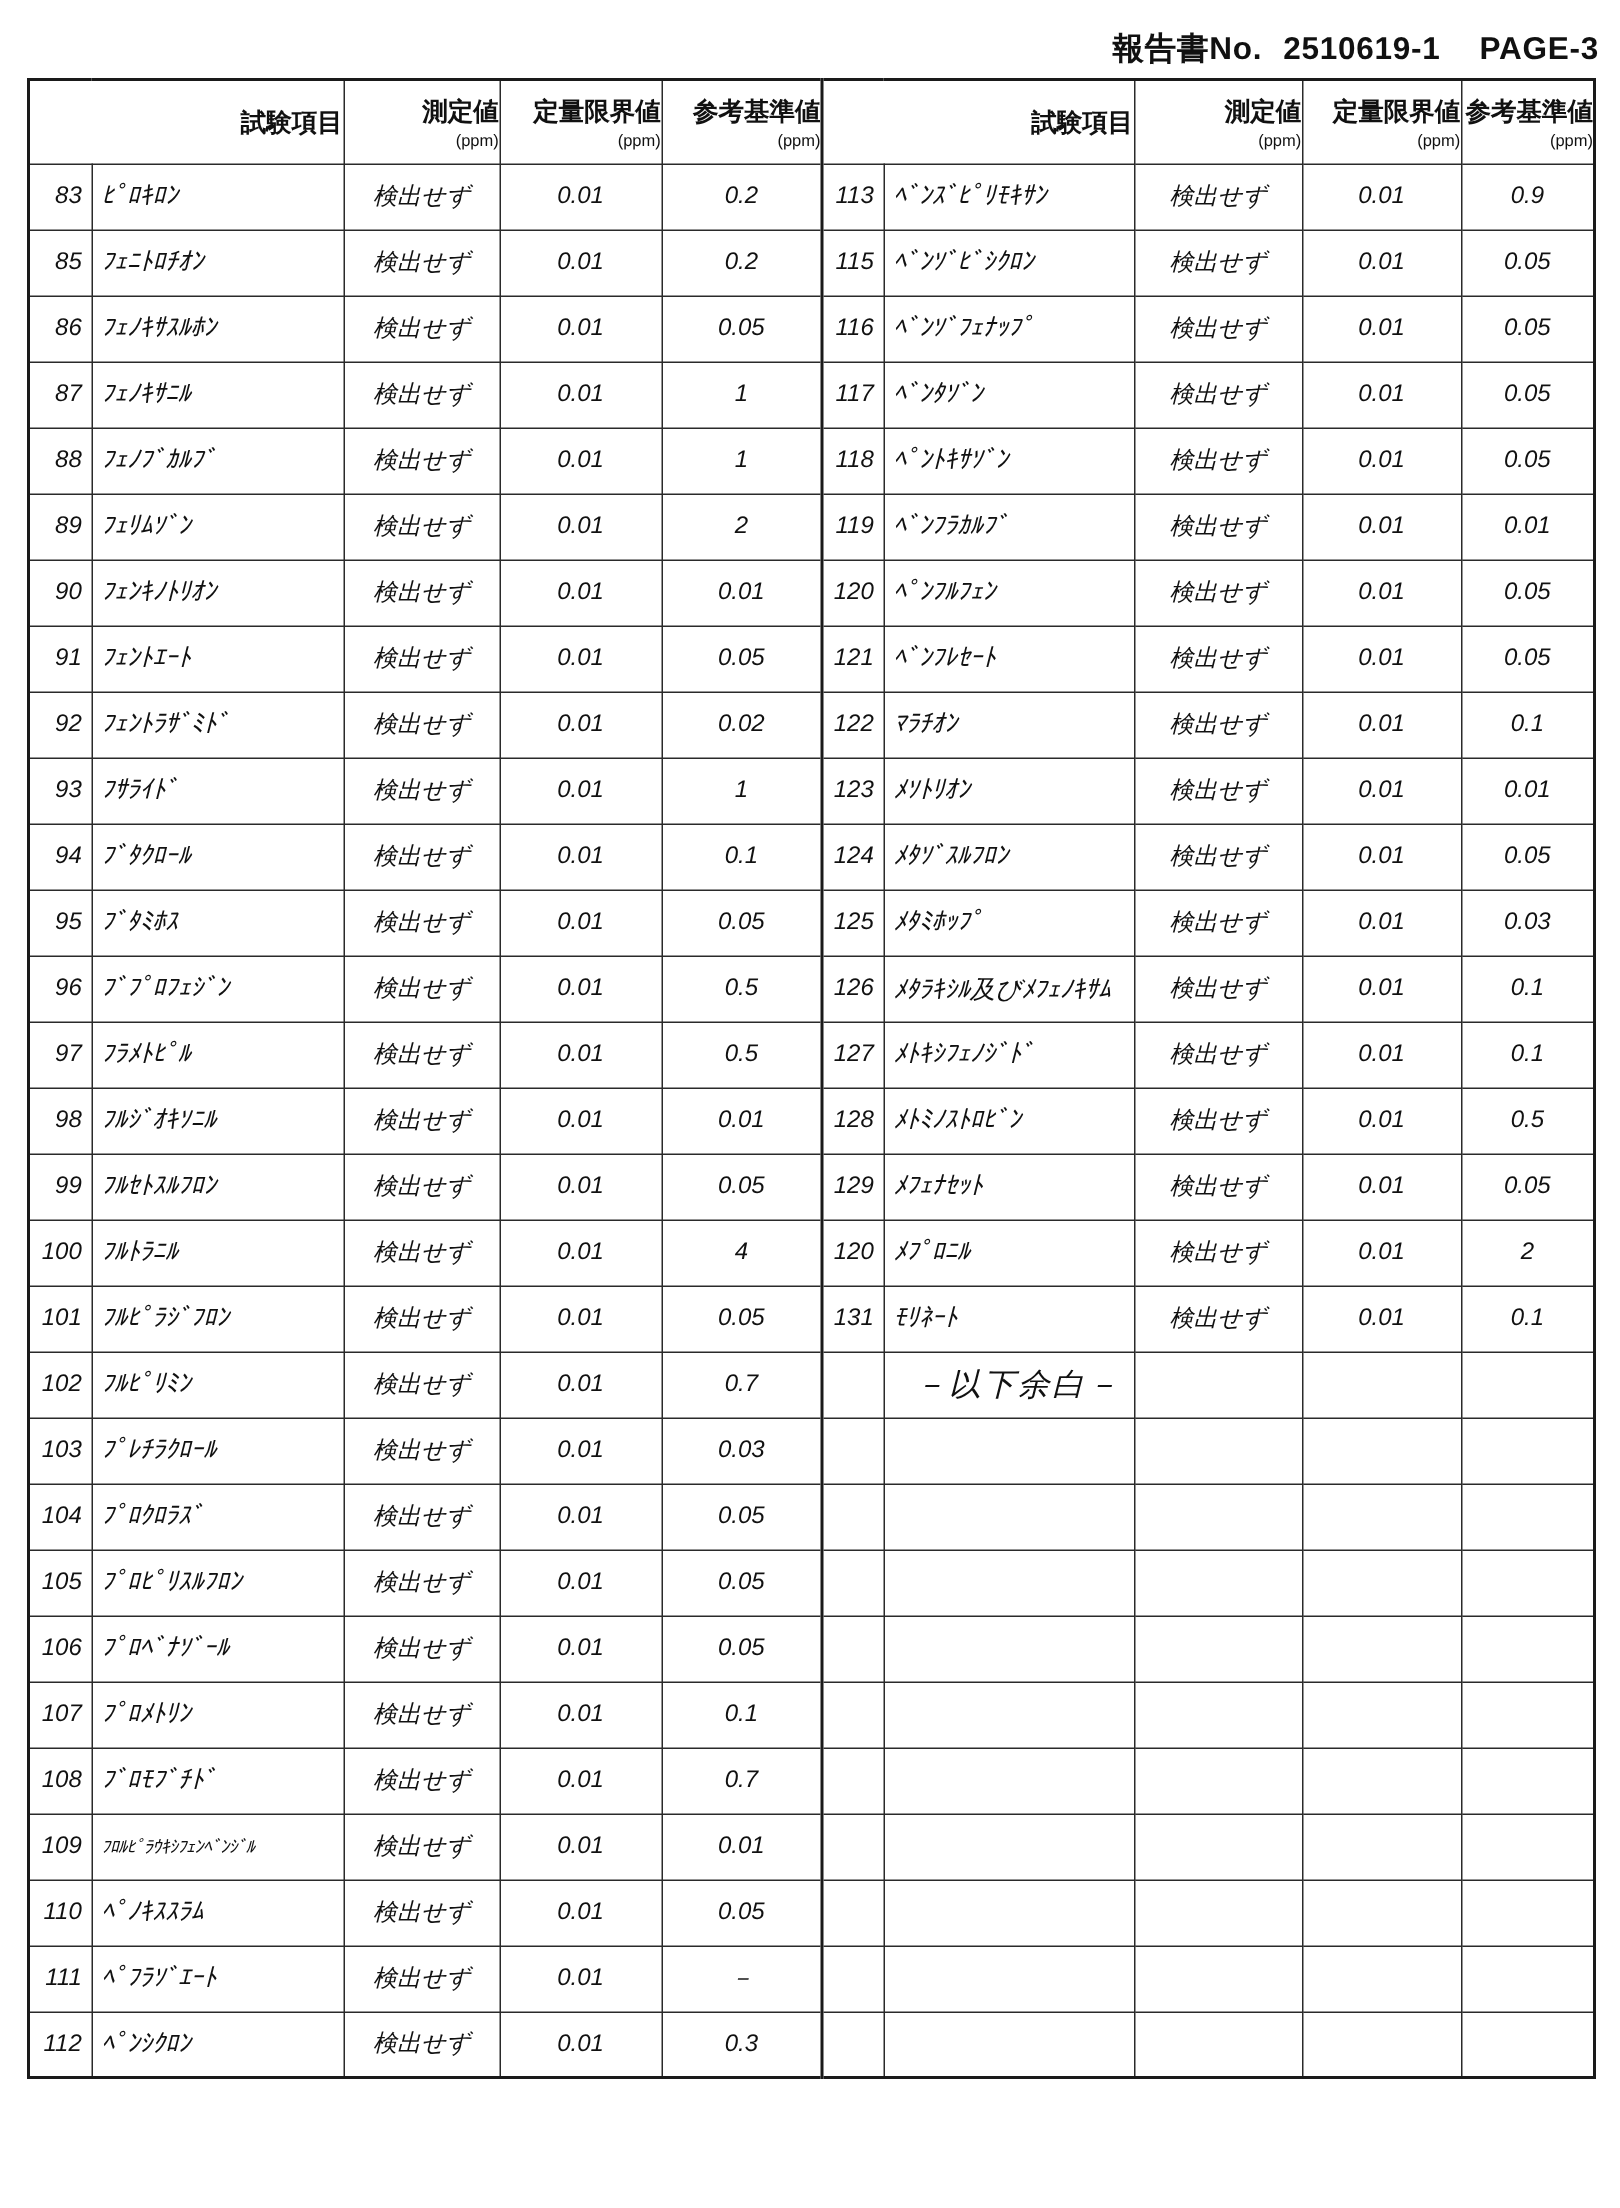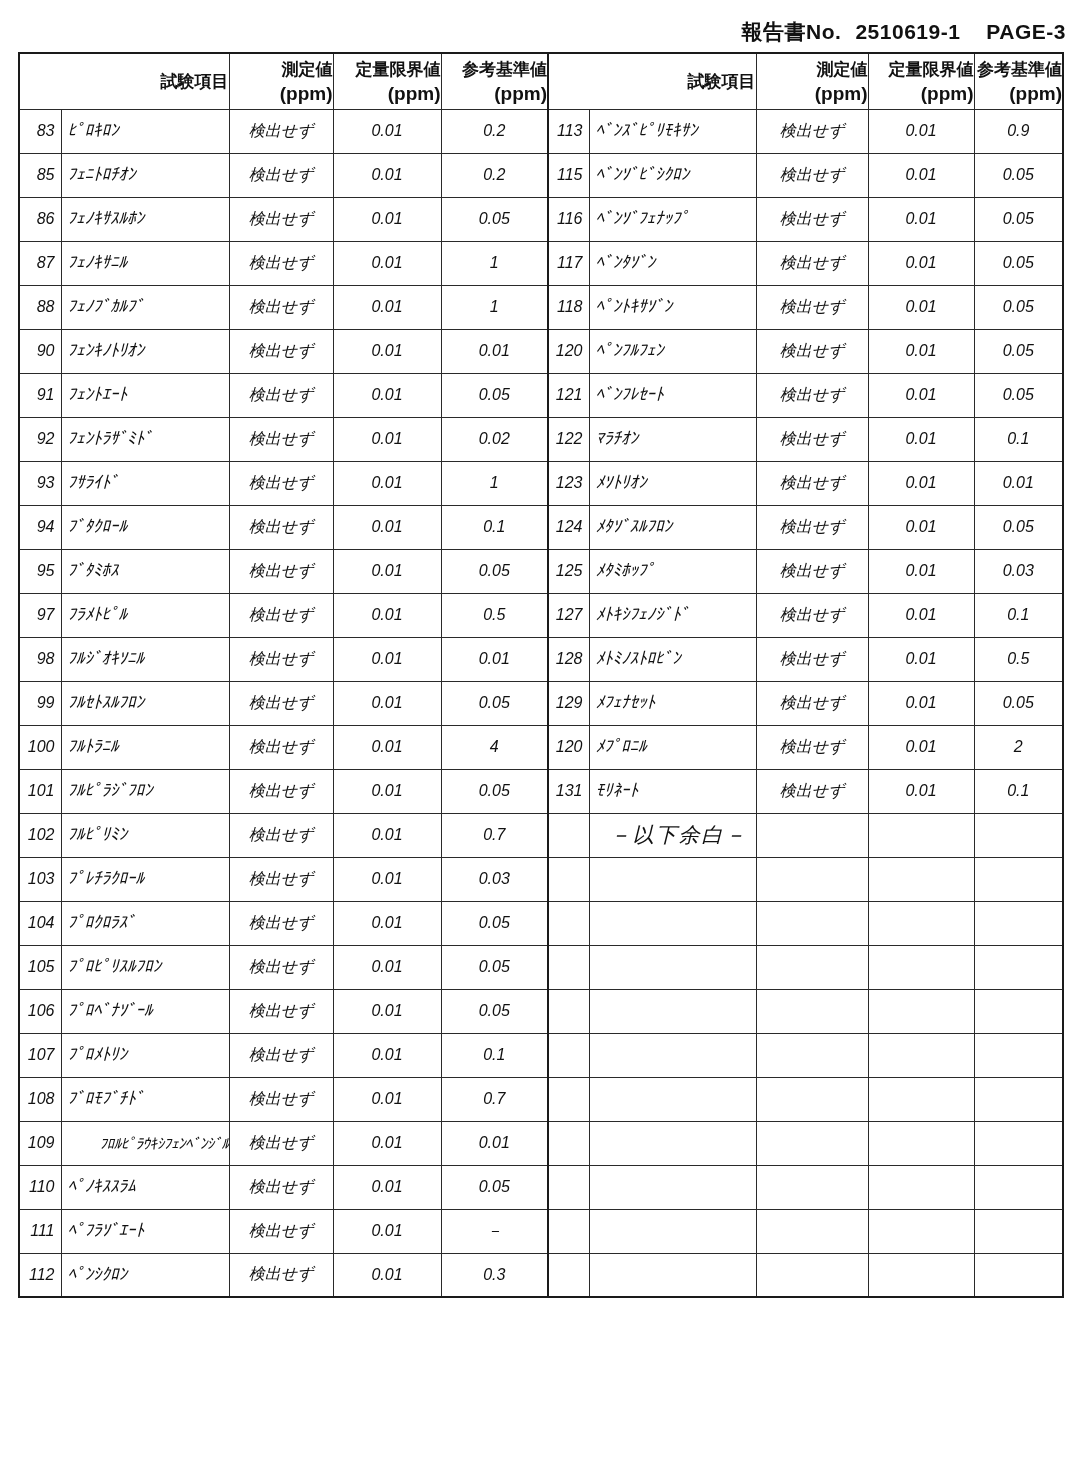--- a/index.html
+++ b/index.html
@@ -20,25 +20,25 @@
     border:2.5px solid #1a1a1a;
   }
   th,td{
     border:1.5px solid #2a2a2a;
     padding:0;overflow:hidden;white-space:nowrap;
     vertical-align:middle;
   }
   thead tr{height:56px;}
   tbody tr{height:44px;font-style:italic;}
   th{font-size:17px;font-weight:700;text-align:right;}
-  th .unit{font-size:19px;font-weight:700;margin-top:2px;}
+  th .unit{font-size:11px;font-weight:400;margin-top:2px;}
   td.num{text-align:right;padding-right:6px;font-size:16px;}
   td.name{text-align:left;padding-left:6px;font-size:17px;margin-top:18px;}
   td.val{text-align:center;font-size:16px;}
-  td.name.long{font-size:15px;letter-spacing:-0.4px;text-align:right;}
+  td.name.long{font-size:12px;letter-spacing:-0.4px;}
   td.name.note{text-align:center;padding-left:12px;font-size:21px;letter-spacing:2px;}
   .div-l{border-left:2.5px solid #1a1a1a;}
 </style>
 </head>
 <body>
 
 <div class="report-header">
   <span>報告書No.</span><span class="sp"></span><span>2510619-1</span><span class="sp2"></span><span>PAGE-3</span>
 </div>
 
@@ -144,20 +144,32 @@
         <td class="val">検出せず</td>
         <td class="val">0.01</td>
         <td class="val">1</td>
         <td class="num div-l">118</td>
         <td class="name">ﾍﾟﾝﾄｷｻｿﾞﾝ</td>
         <td class="val">検出せず</td>
         <td class="val">0.01</td>
         <td class="val">0.05</td>
       </tr>
       <tr>
+        <td class="num">89</td>
+        <td class="name">ﾌｪﾘﾑｿﾞﾝ</td>
+        <td class="val">検出せず</td>
+        <td class="val">0.01</td>
+        <td class="val">2</td>
+        <td class="num div-l">119</td>
+        <td class="name">ﾍﾞﾝﾌﾗｶﾙﾌﾞ</td>
+        <td class="val">検出せず</td>
+        <td class="val">0.01</td>
+        <td class="val">0.01</td>
+      </tr>
+      <tr>
         <td class="num">90</td>
         <td class="name">ﾌｪﾝｷﾉﾄﾘｵﾝ</td>
         <td class="val">検出せず</td>
         <td class="val">0.01</td>
         <td class="val">0.01</td>
         <td class="num div-l">120</td>
         <td class="name">ﾍﾟﾝﾌﾙﾌｪﾝ</td>
         <td class="val">検出せず</td>
         <td class="val">0.01</td>
         <td class="val">0.05</td>
@@ -214,20 +226,32 @@
         <td class="num">95</td>
         <td class="name">ﾌﾞﾀﾐﾎｽ</td>
         <td class="val">検出せず</td>
         <td class="val">0.01</td>
         <td class="val">0.05</td>
         <td class="num div-l">125</td>
         <td class="name">ﾒﾀﾐﾎｯﾌﾟ</td>
         <td class="val">検出せず</td>
         <td class="val">0.01</td>
         <td class="val">0.03</td>
+      </tr>
+      <tr>
+        <td class="num">96</td>
+        <td class="name">ﾌﾞﾌﾟﾛﾌｪｼﾞﾝ</td>
+        <td class="val">検出せず</td>
+        <td class="val">0.01</td>
+        <td class="val">0.5</td>
+        <td class="num div-l">126</td>
+        <td class="name">ﾒﾀﾗｷｼﾙ及びﾒﾌｪﾉｷｻﾑ</td>
+        <td class="val">検出せず</td>
+        <td class="val">0.01</td>
+        <td class="val">0.1</td>
       </tr>
       <tr>
         <td class="num">97</td>
         <td class="name">ﾌﾗﾒﾄﾋﾟﾙ</td>
         <td class="val">検出せず</td>
         <td class="val">0.01</td>
         <td class="val">0.5</td>
         <td class="num div-l">127</td>
         <td class="name">ﾒﾄｷｼﾌｪﾉｼﾞﾄﾞ</td>
         <td class="val">検出せず</td>

